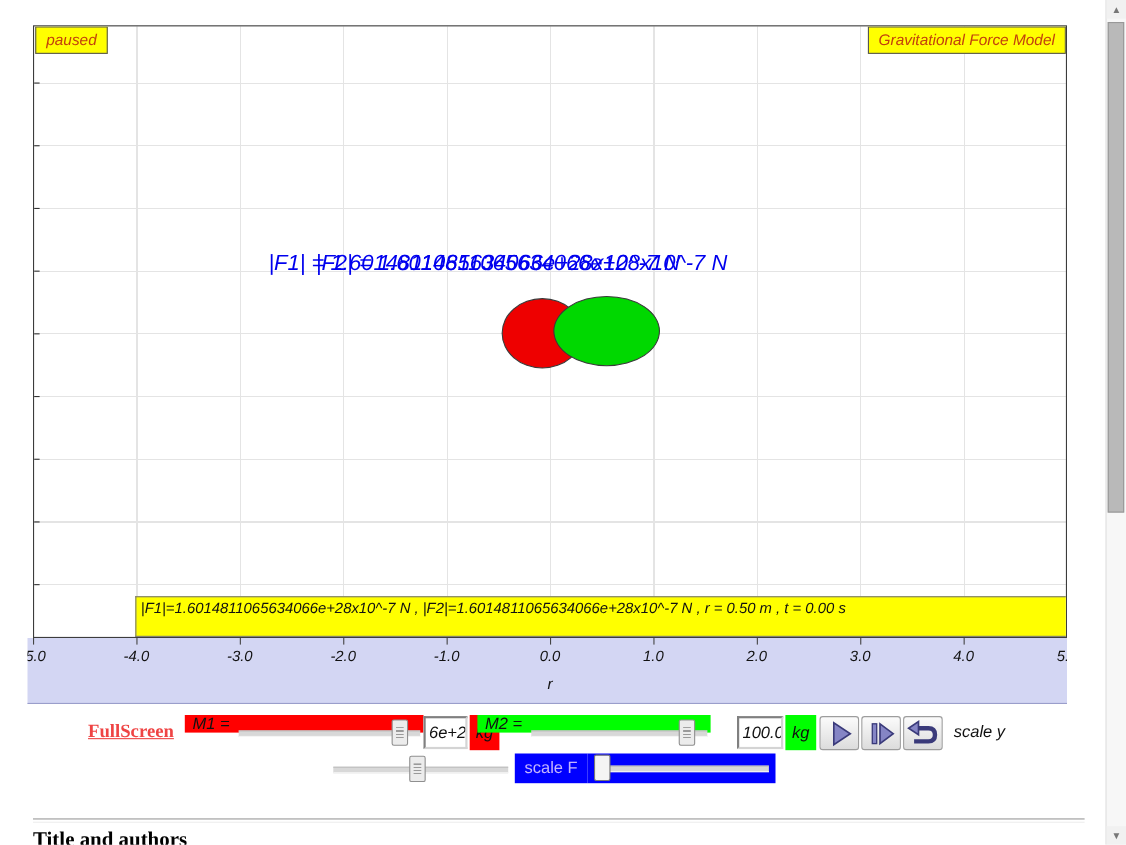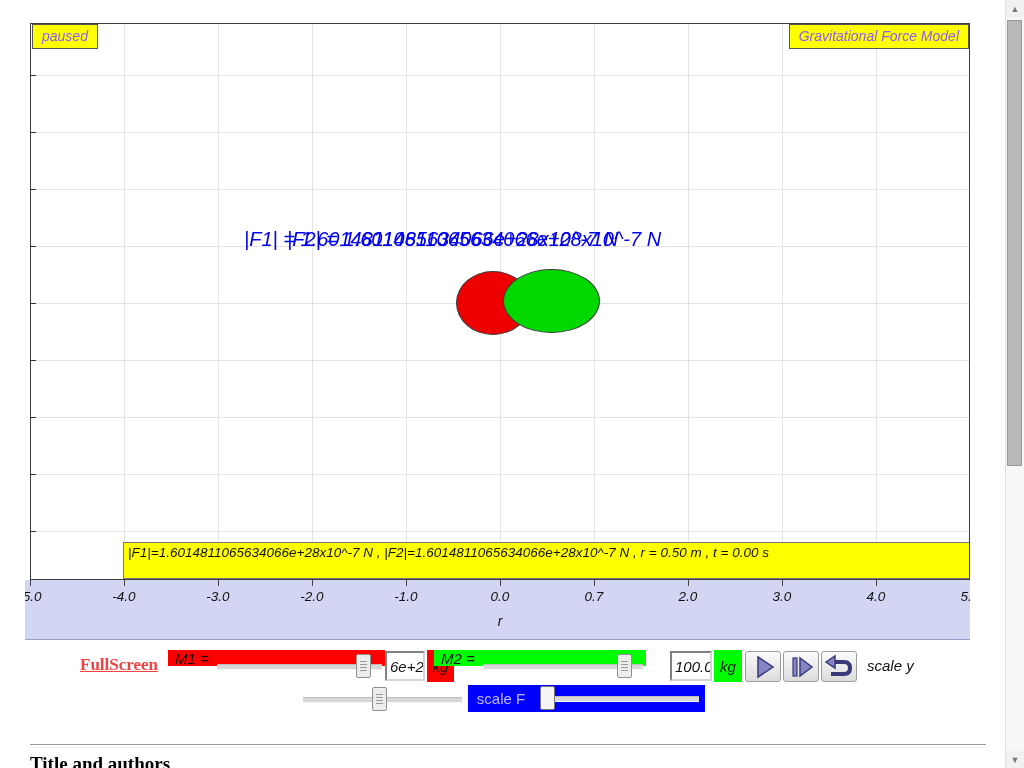--- a/index.html
+++ b/index.html
@@ -13,21 +13,21 @@
     position:absolute;left:5px;top:0;width:940px;height:557px;
     background:#ffffff;border:1px solid #3c3c3c;box-sizing:border-box;
     background-image:
       repeating-linear-gradient(to right,transparent 0 93px,#e4e4e4 93px 94px),
       repeating-linear-gradient(to bottom,transparent 0 51px,#e4e4e4 51px 52px,transparent 52px 57px);
     background-position:0 0,0 0;
     overflow:hidden;
   }
   .badge{
     position:absolute;background:#ffff00;border:1px solid #555;
-    font-style:italic;font-size:14px;color:#8b5cf6;padding:3px 9px 4px 9px;white-space:nowrap;
+    font-style:italic;font-size:14px;color:#c2410c;padding:3px 9px 4px 9px;white-space:nowrap;
   }
   #paused-badge{left:1px;top:0;}
   #model-title{right:0;top:0;}
   .force-text{
     position:absolute;top:204px;color:#0000ee;font-style:italic;font-size:20px;
     white-space:nowrap;letter-spacing:0px;
   }
   #force1{left:213px;}
   #force2{left:256px;}
   .mass{position:absolute;border:1px solid #3a3a3a;border-radius:50%;}
@@ -158,21 +158,21 @@
       <span class="x-tick-label" style="left: 99px;">-4.0</span>
       <div class="x-tick-mark" style="left: 193px;"></div>
       <span class="x-tick-label" style="left: 193px;">-3.0</span>
       <div class="x-tick-mark" style="left: 287px;"></div>
       <span class="x-tick-label" style="left: 287px;">-2.0</span>
       <div class="x-tick-mark" style="left: 381px;"></div>
       <span class="x-tick-label" style="left: 381px;">-1.0</span>
       <div class="x-tick-mark" style="left: 475px;"></div>
       <span class="x-tick-label" style="left: 475px;">0.0</span>
       <div class="x-tick-mark" style="left: 569px;"></div>
-      <span class="x-tick-label" style="left: 569px;">0.7</span>
+      <span class="x-tick-label" style="left: 569px;">1.0</span>
       <div class="x-tick-mark" style="left: 663px;"></div>
       <span class="x-tick-label" style="left: 663px;">2.0</span>
       <div class="x-tick-mark" style="left: 757px;"></div>
       <span class="x-tick-label" style="left: 757px;">3.0</span>
       <div class="x-tick-mark" style="left: 851px;"></div>
       <span class="x-tick-label" style="left: 851px;">4.0</span>
       <span class="x-tick-label" style="left: 945px;">5.0</span>
     </div>
 
 </div>

